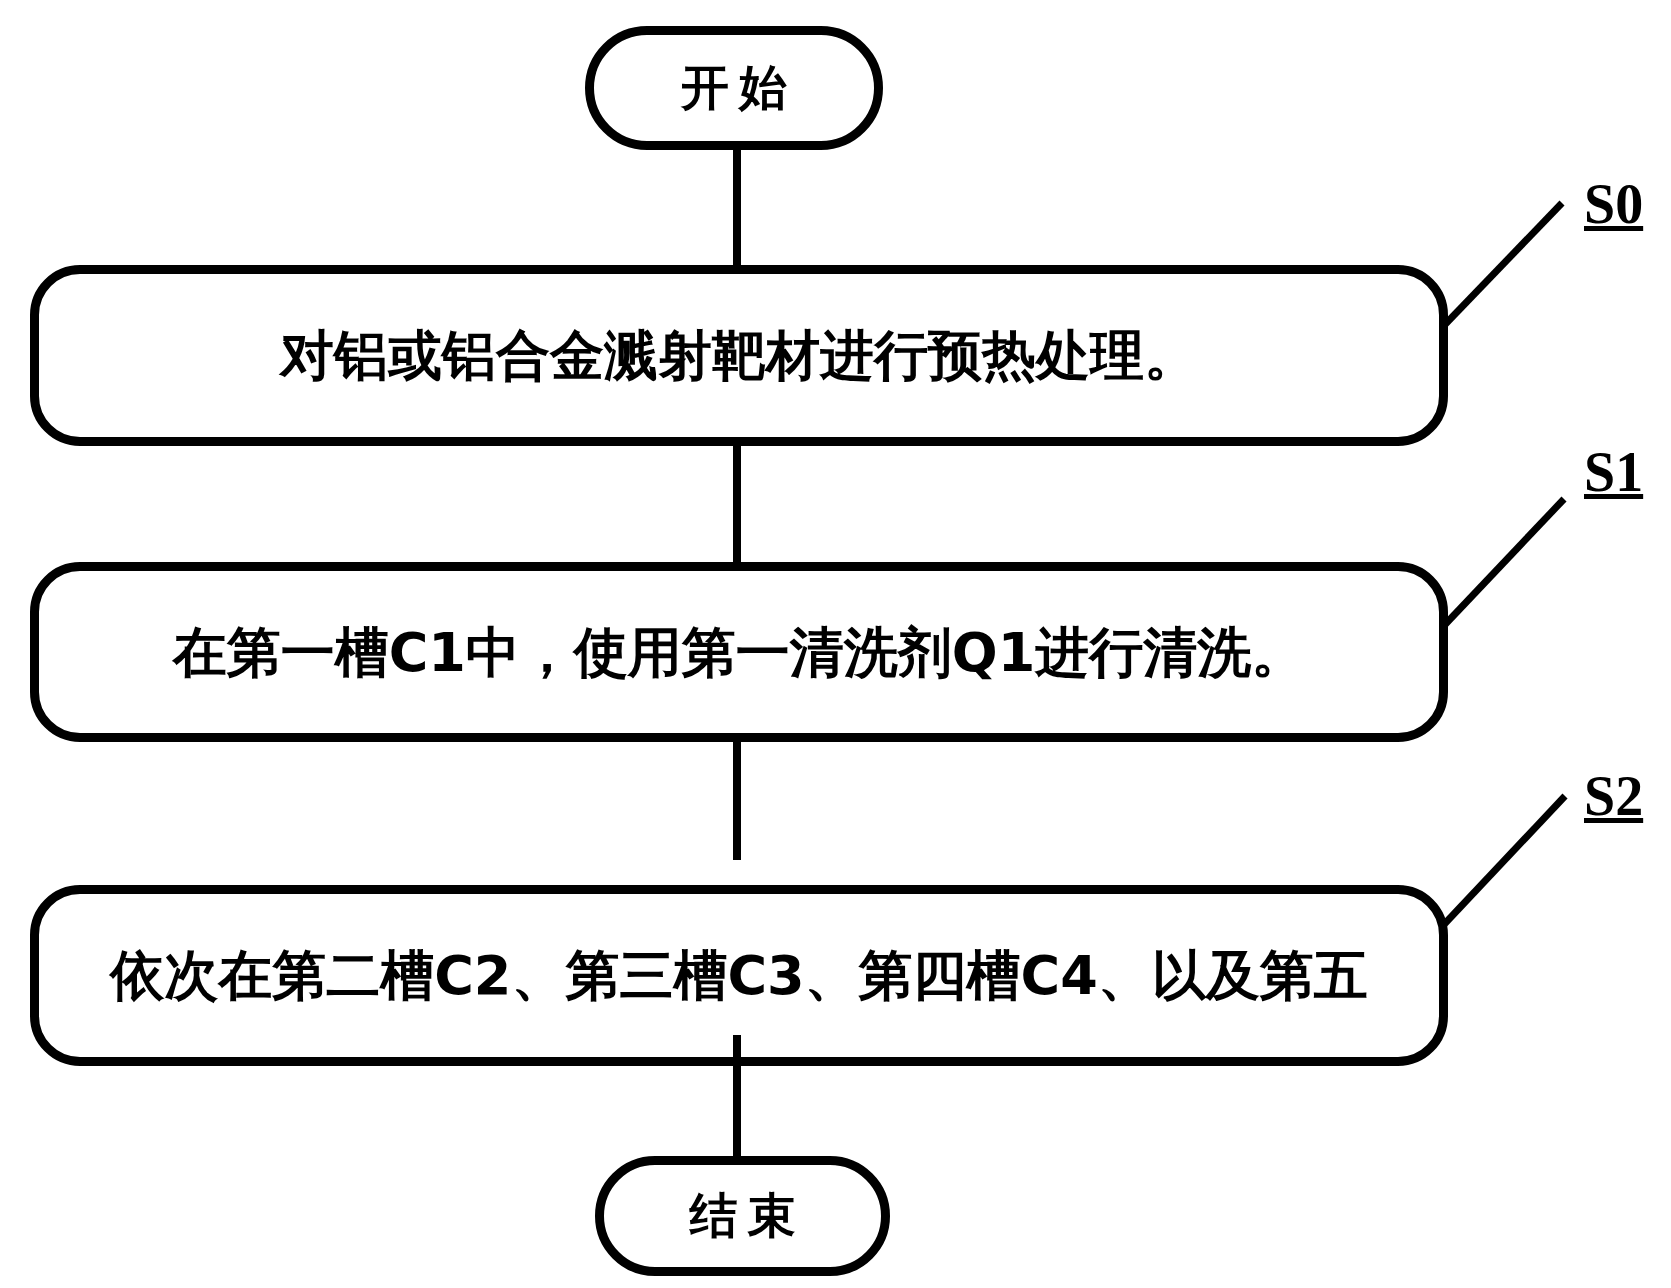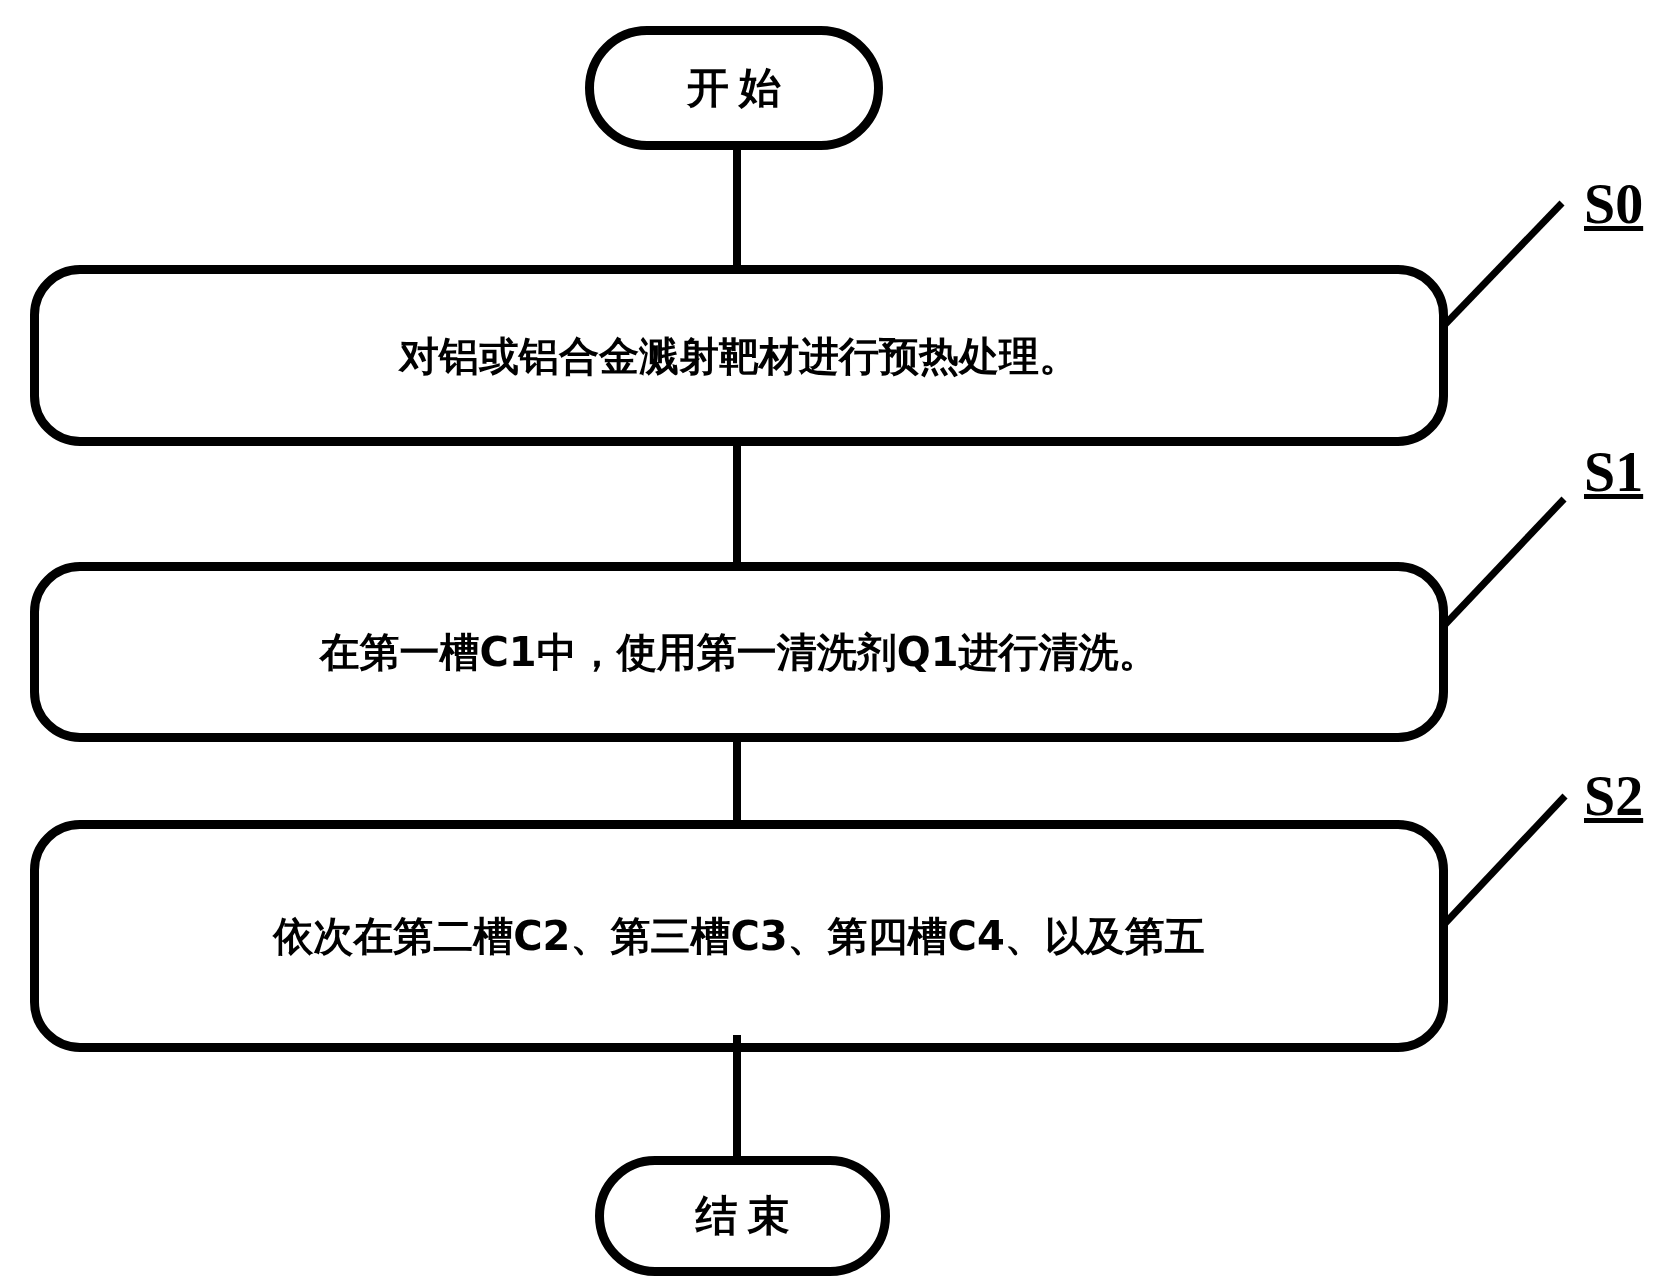--- a/index.html
+++ b/index.html
@@ -10,40 +10,40 @@
     color:#000;
     font-family:"DejaVu Sans", sans-serif;
     overflow:hidden;
   }
   .overlay{position:absolute;left:0;top:0;width:1671px;height:1288px;pointer-events:none;}
   .terminal{
     position:absolute;
     border:9px solid #000;
     border-radius:62px;
     display:flex;align-items:center;justify-content:center;
-    font-size:42px;font-weight:bold;
+    font-size:48px;font-weight:bold;
     box-sizing:border-box;
     background:#fff;
     letter-spacing:10px;
     text-indent:10px;
   }
   #terminal-start{left:585px;top:26px;width:298px;height:124px;}
   #terminal-end{left:595px;top:1156px;width:295px;height:120px;text-align:right;}
   .step{
     position:absolute;left:30px;width:1418px;
     border:9px solid #000;border-radius:50px;
     display:flex;flex-direction:column;align-items:center;justify-content:center;
-    font-size:40px;font-weight:bold;line-height:1.5;
+    font-size:54px;font-weight:bold;line-height:1.5;
     text-align:center;
     box-sizing:border-box;
     background:#fff;
   }
   #step-box-s0{top:265px;height:181px;}
   #step-box-s1{top:562px;height:180px;}
-  #step-box-s2{top:820px;height:232px;}
+  #step-box-s2{top:885px;height:181px;}
   .step .txt-line{white-space:nowrap;}
   .connector{position:absolute;left:733px;width:8px;background:#000;}
   #connector-1{top:146px;height:122px;}
   #connector-2{top:443px;height:122px;}
   #connector-3{top:740px;height:120px;}
   #connector-4{top:1035px;height:124px;}
   .step-id{
     position:absolute;left:1584px;
     font-family:"Liberation Serif", serif;
     font-size:56px;font-weight:bold;line-height:1;text-decoration:underline;

